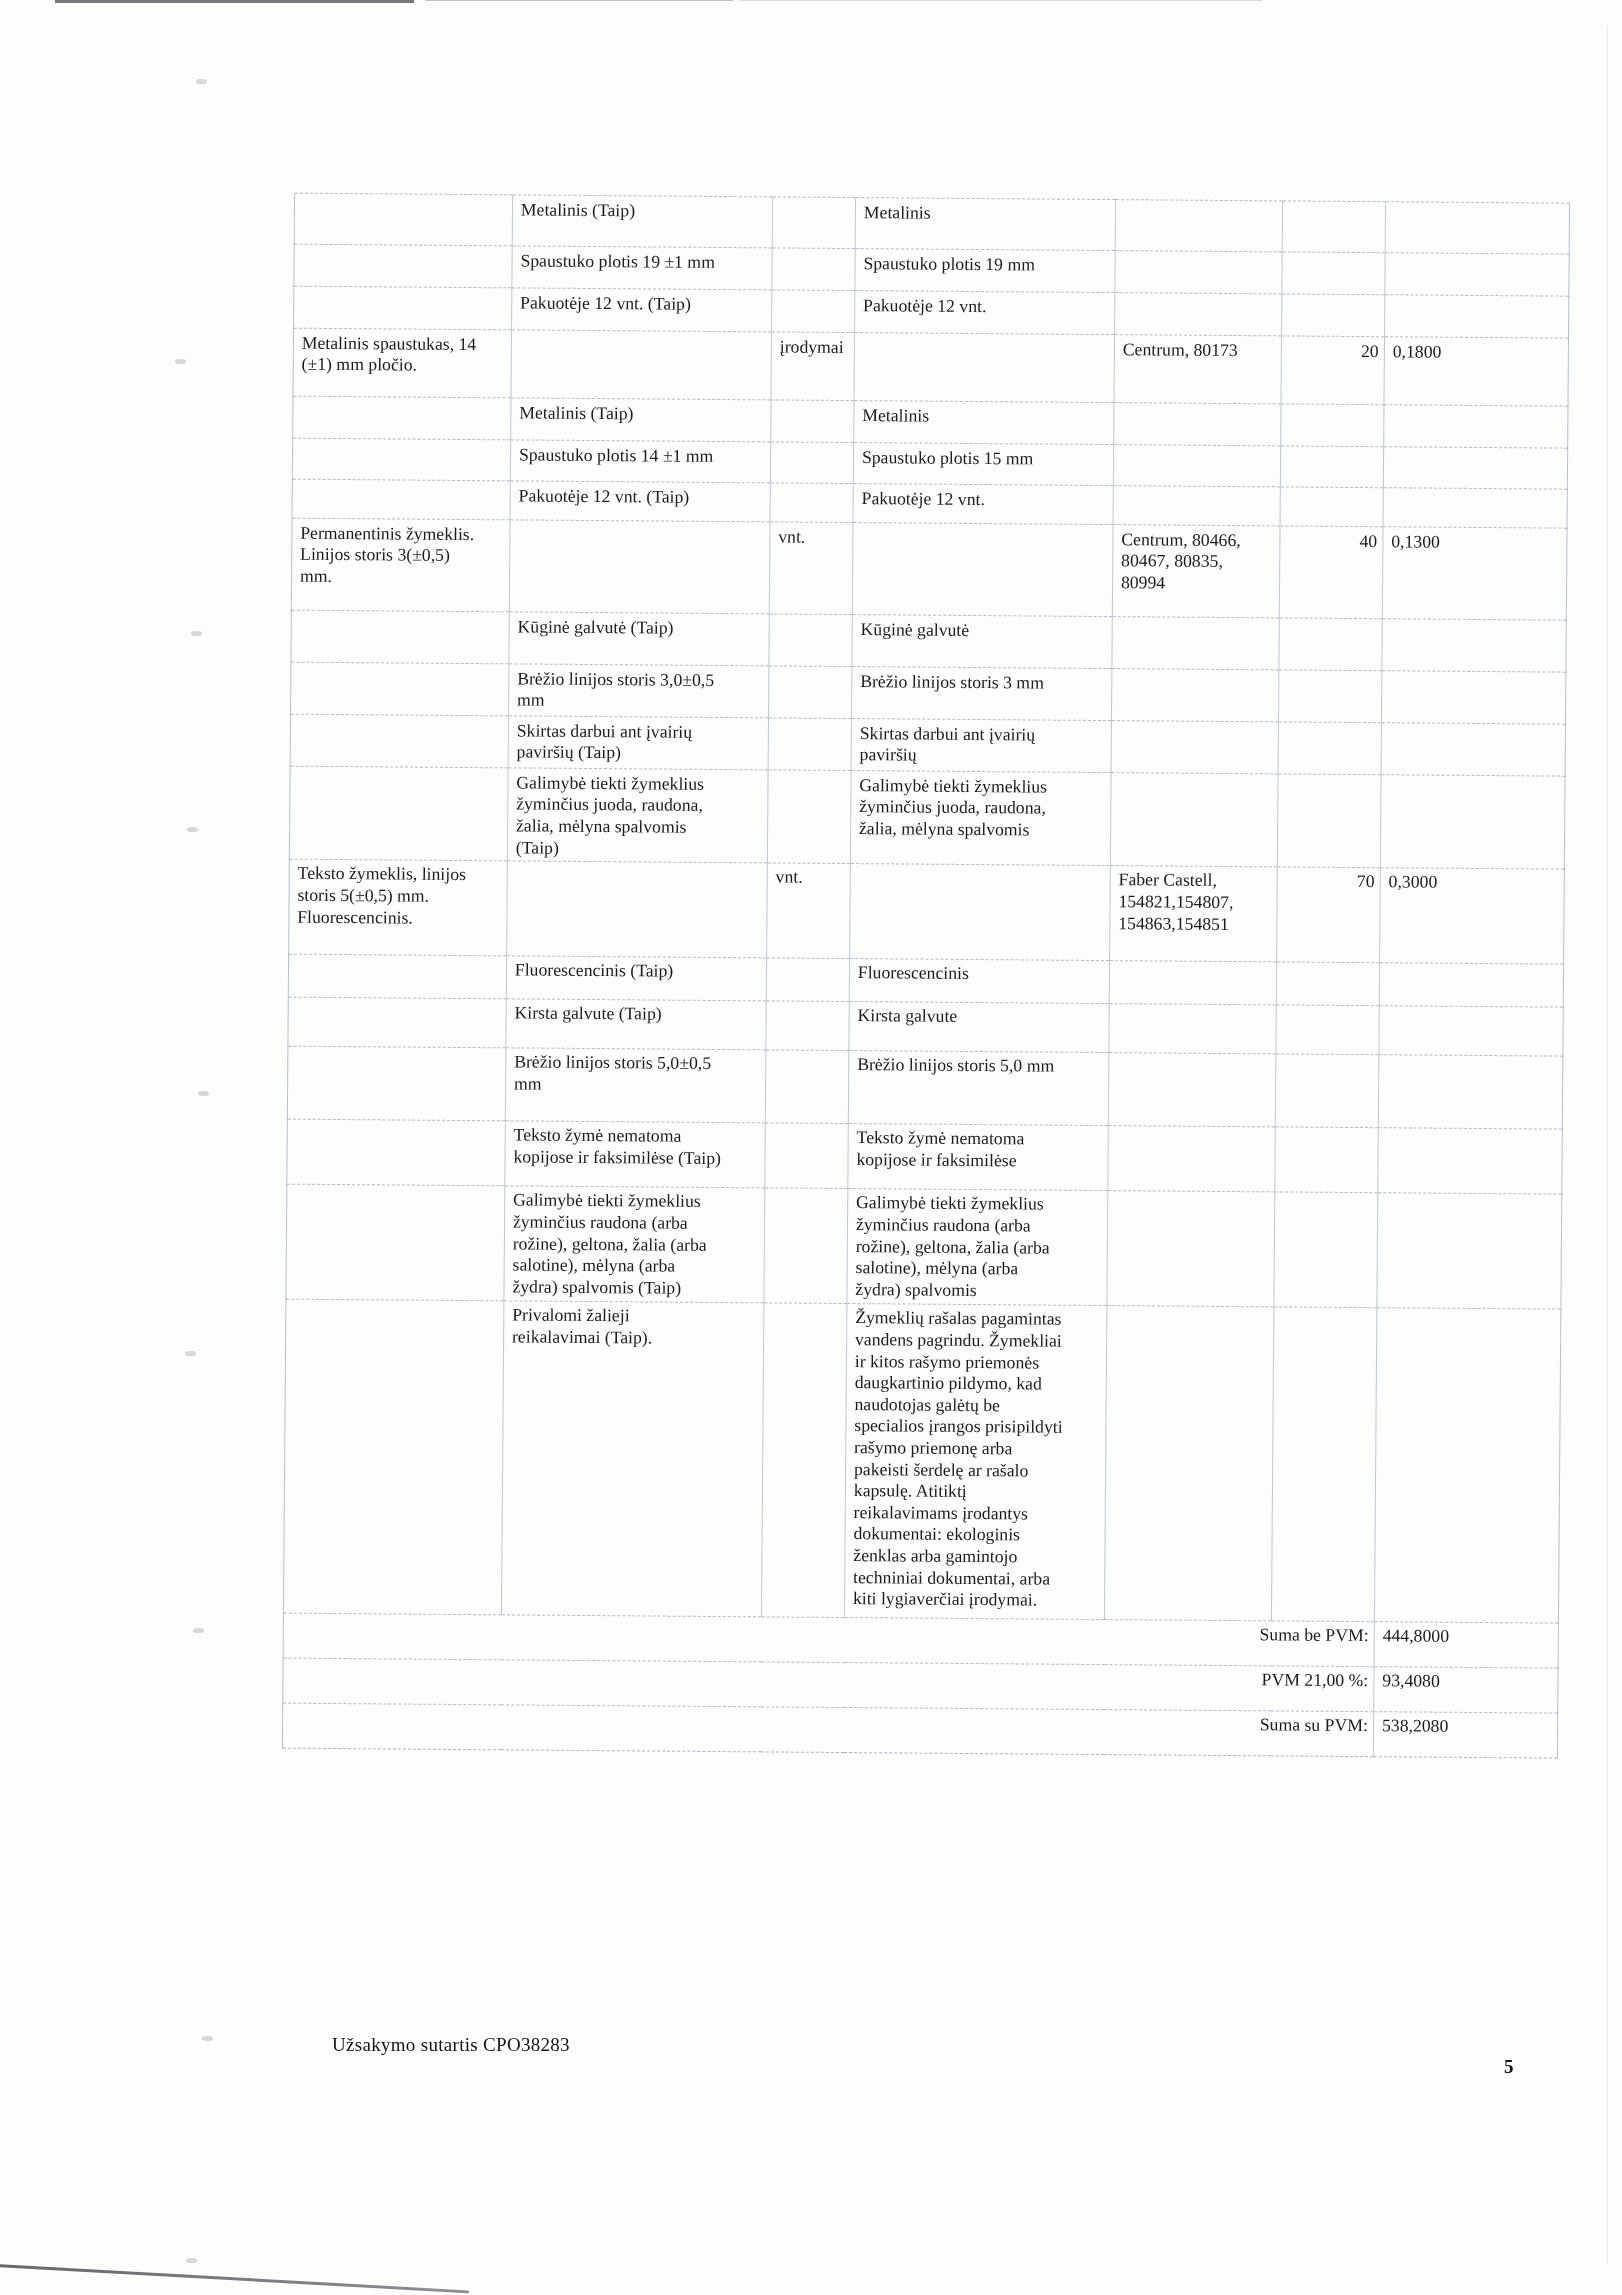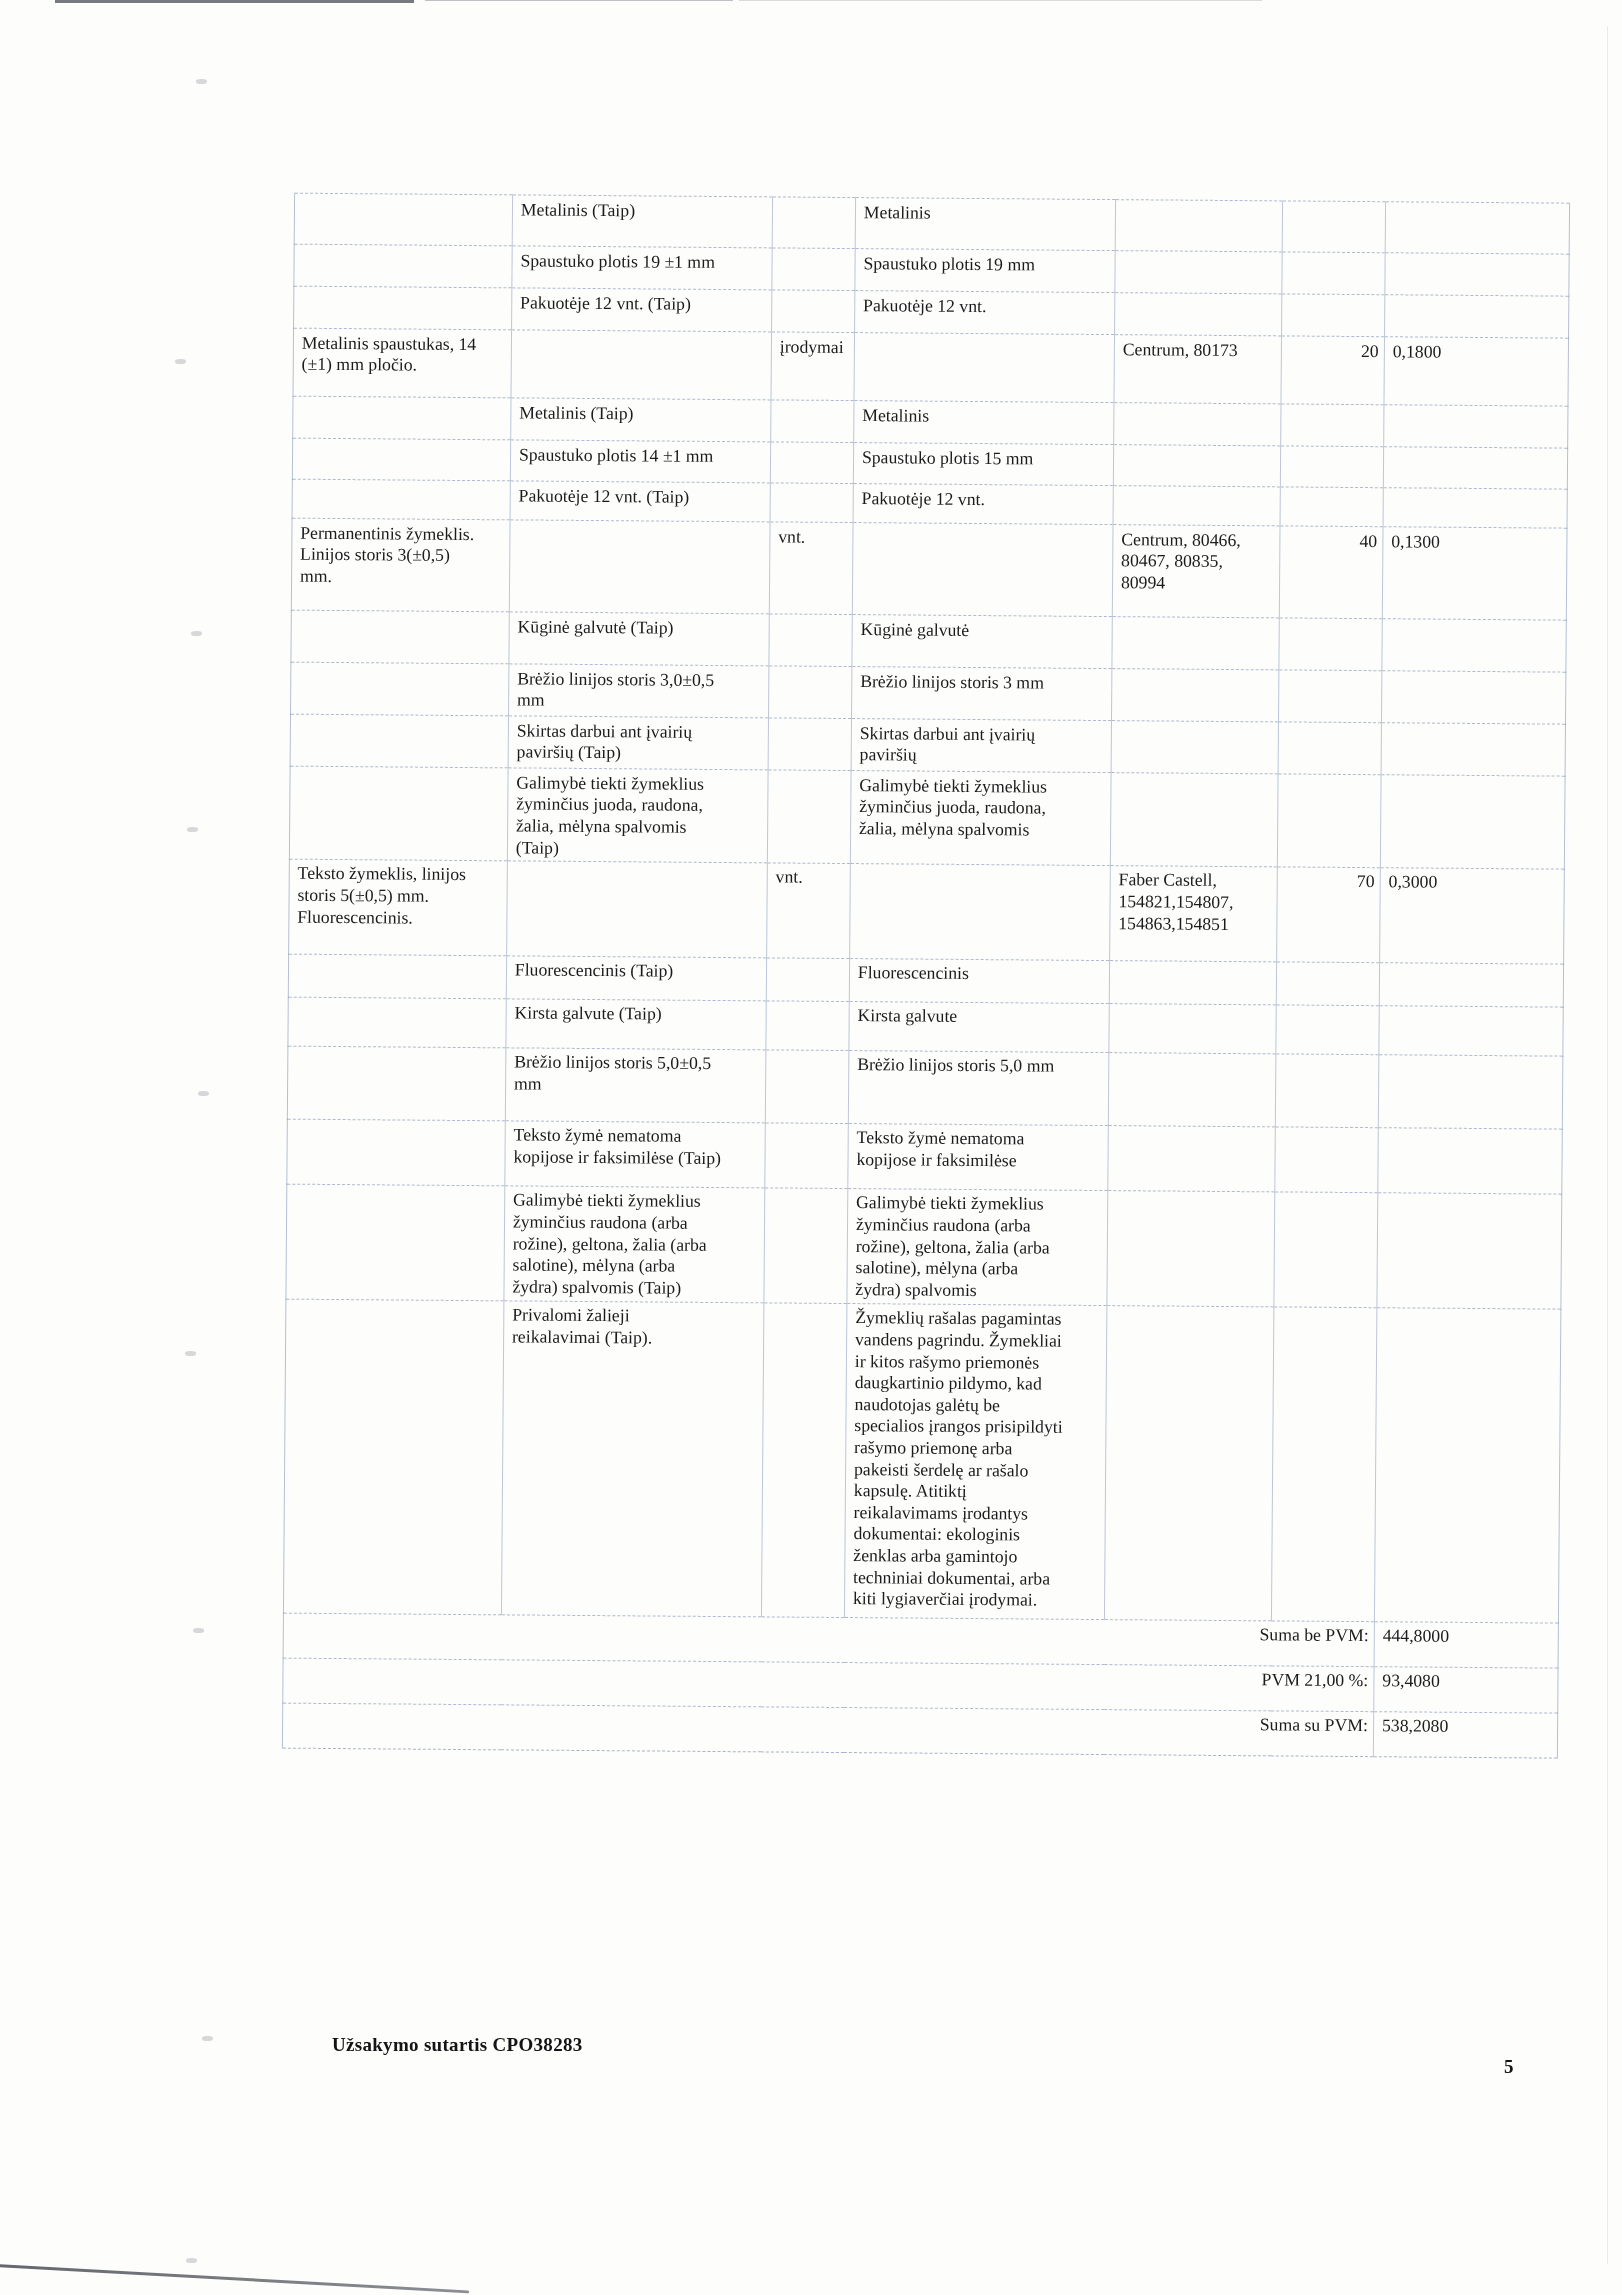--- a/index.html
+++ b/index.html
@@ -53,21 +53,21 @@
   td.c7 { padding-left:6.5px; }
   tr.summary-row td {
     font-size:17.7px; line-height:21.6px; vertical-align:middle;
     padding-top:2.6px; padding-bottom:2.6px;
   }
   td.sum-label { text-align:right; padding-right:9.2px; }
   td.sum-value { padding-left:6.5px; }
   
   #footer-contract {
     position:absolute; left:332px; top:2034px;
-    font-size:19px; font-weight:bold; letter-spacing:0.3px;
+    font-size:19px; font-weight:normal; letter-spacing:0.3px;
     color:#141416;
   }
   #page-number {
     position:absolute; left:1504px; top:2056px;
     font-size:19px; font-weight:bold; color:#141416;
   }
 </style>
 </head>
 <body>
 

